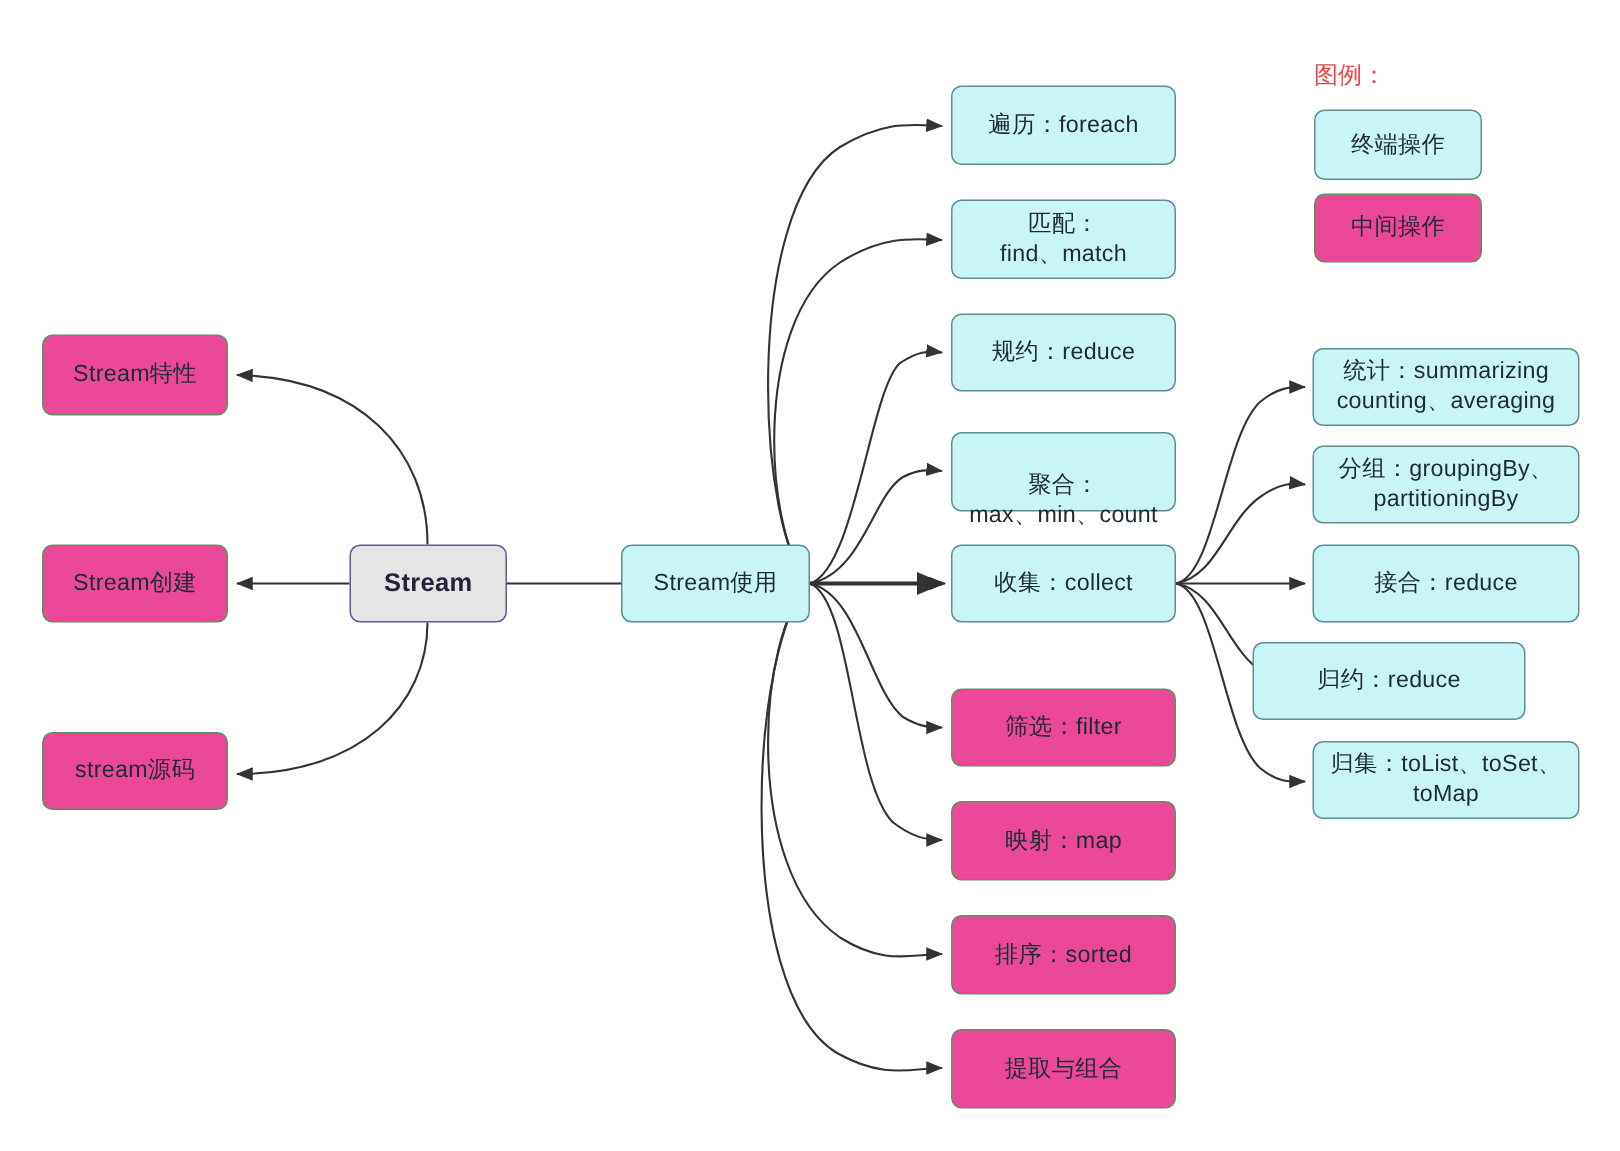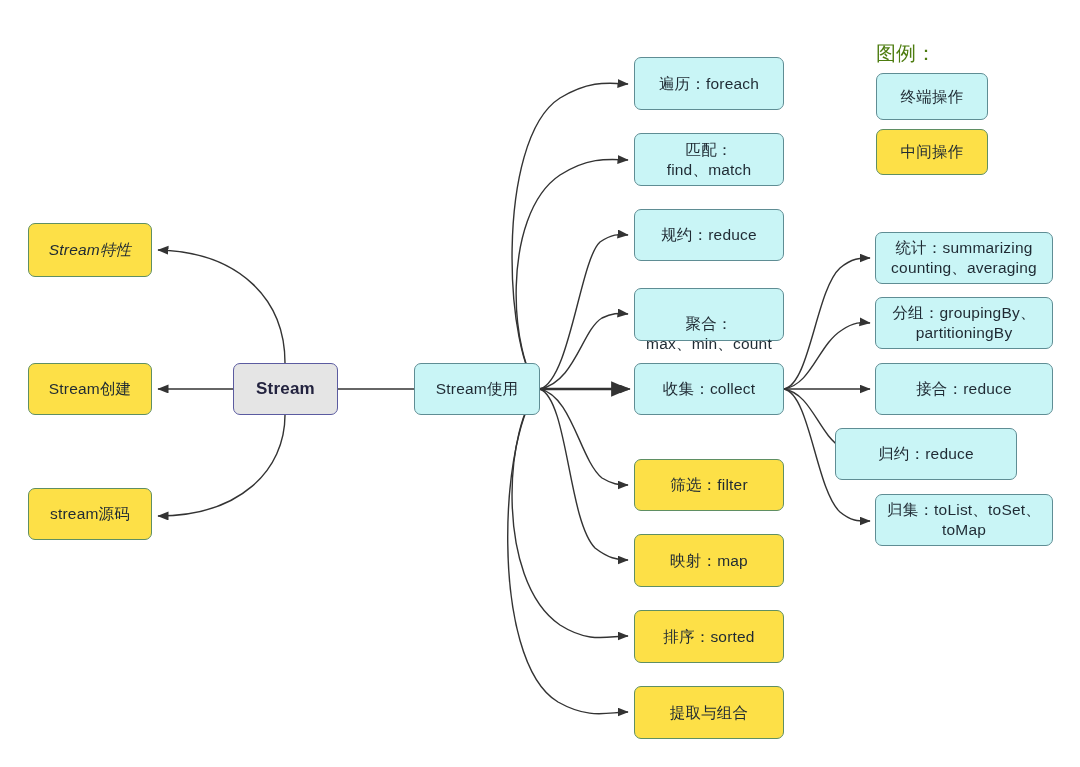--- a/index.html
+++ b/index.html
@@ -38,34 +38,34 @@
     line-height: 1.28;
     color: #1f2a33;
     letter-spacing: 0.2px;
     padding: 2px 6px;
   }
   .node.cyan {
     background: #c9f5f6;
     border-color: #5f8d94;
   }
   .node.green {
-    background: #fde047;
+    background: #ec4899;
     border-color: #5f8f63;
   }
   .node.purple {
     background: #e5e5e5;
     border-color: #5b5ba0;
     font-weight: bold;
     font-size: 17px;
     color: #23233f;
   }
   .legend-title {
     position: absolute;
-    font-size: 20px;
-    color: #4d7c0f;
+    font-size: 16px;
+    color: #ef4444;
     white-space: nowrap;
   }
 </style>
 </head>
 <body>
 
 <div id="canvas">
 
   <svg class="edges" viewBox="0 0 1080 767">
     <defs>
@@ -99,21 +99,21 @@
   </svg>
 
   <div id="nodes-layer">
       <div class="node purple" style="left: 233px; top: 363px; width: 105px; height: 52px;">
         <span style="white-space: pre-line;">Stream</span>
       </div>
       <div class="node cyan" style="left: 414px; top: 363px; width: 126px; height: 52px;">
         <span style="white-space: pre-line;">Stream使用</span>
       </div>
       <div class="node green" style="left: 28px; top: 223px; width: 124px; height: 54px;">
-        <span style="white-space: pre-line; font-style: italic;">Stream特性</span>
+        <span style="white-space: pre-line;">Stream特性</span>
       </div>
       <div class="node green" style="left: 28px; top: 363px; width: 124px; height: 52px;">
         <span style="white-space: pre-line;">Stream创建</span>
       </div>
       <div class="node green" style="left: 28px; top: 488px; width: 124px; height: 52px;">
         <span style="white-space: pre-line;">stream源码</span>
       </div>
       <div class="node cyan" style="left: 634px; top: 57px; width: 150px; height: 53px;">
         <span style="white-space: pre-line;">遍历：foreach</span>
       </div>

